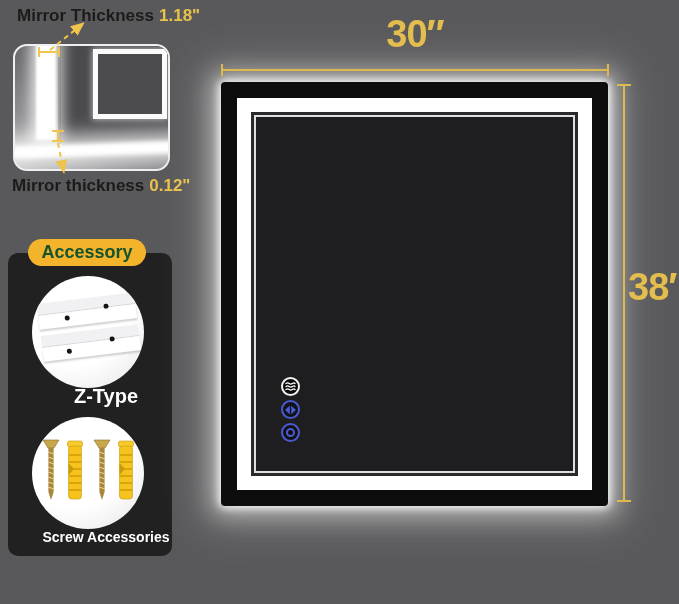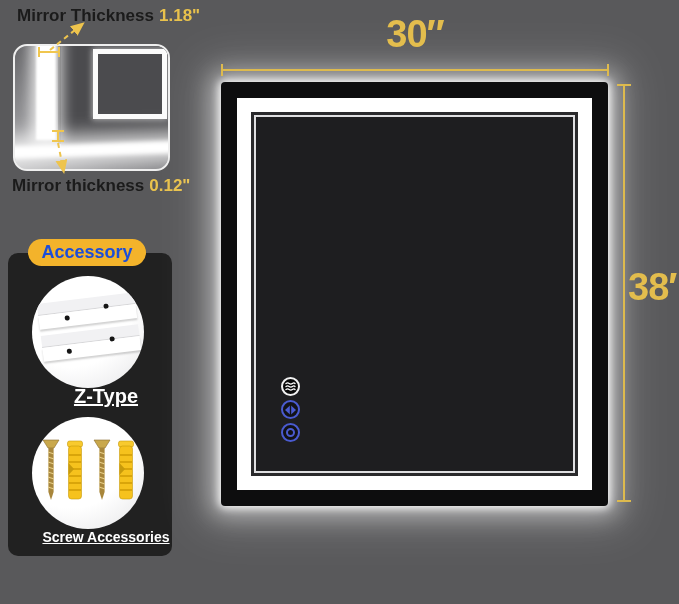--- a/index.html
+++ b/index.html
@@ -23,26 +23,26 @@
   .ins-led-v{position:absolute;left:21px;top:-4px;width:20px;height:98px;background:#fff;
     filter:blur(1px);box-shadow:0 0 14px 6px rgba(255,255,255,.8);}
   .ins-led-h{position:absolute;left:-8px;top:97px;width:185px;height:13px;background:#fff;
     filter:blur(2px);box-shadow:0 0 18px 9px rgba(255,255,255,.75);transform:rotate(-2deg);}
   .ins-square{position:absolute;left:78px;top:3px;width:64px;height:60px;
     border:5px solid #fbfbfb;box-shadow:0 0 6px 1px rgba(255,255,255,.55);}
   .callout-arrows{position:absolute;left:0;top:0;z-index:5;pointer-events:none;}
   
   .acc-panel{position:absolute;left:8px;top:253px;width:164px;height:303px;background:#212121;border-radius:10px;}
   .acc-pill{position:absolute;left:28px;top:239px;width:118px;height:27px;border-radius:14px;
-    background:#f3b32b;color:#1d4ed8;font-size:18px;font-weight:700;line-height:27px;text-align:center;z-index:2;}
+    background:#f3b32b;color:#14532d;font-size:18px;font-weight:700;line-height:27px;text-align:center;z-index:2;}
   .acc-circle{position:absolute;width:112px;height:112px;border-radius:50%;overflow:hidden;
     background:radial-gradient(circle at 35% 28%,#ffffff 55%,#e4e4e6 100%);}
   .circle-z{left:32px;top:276px;}
   .circle-s{left:32px;top:417px;}
-  .acc-label{position:absolute;left:8px;width:196px;text-align:center;color:#fff;font-weight:700;text-decoration:underline;}
+  .acc-label{position:absolute;left:8px;width:196px;text-align:center;color:#fff;font-weight:700;}
   .label-z{top:385px;font-size:20px;}
   .label-s{top:529px;font-size:14px;}
   .zbar{position:absolute;width:98px;transform:rotate(-7deg);}
   .zbar .face-top{height:11px;background:#f1f1f3;border-bottom:1px solid #d7d7d9;}
   .zbar .face-front{height:14px;background:#ffffff;box-shadow:0 2px 2px rgba(0,0,0,.18);}
   .zbar1{left:6px;top:22px;}
   .zbar2{left:10px;top:54px;}
   .zhole{position:absolute;width:5px;height:5px;border-radius:50%;background:#151515;}
   
   .mirror{position:absolute;left:221px;top:82px;width:387px;height:424px;box-sizing:border-box;

